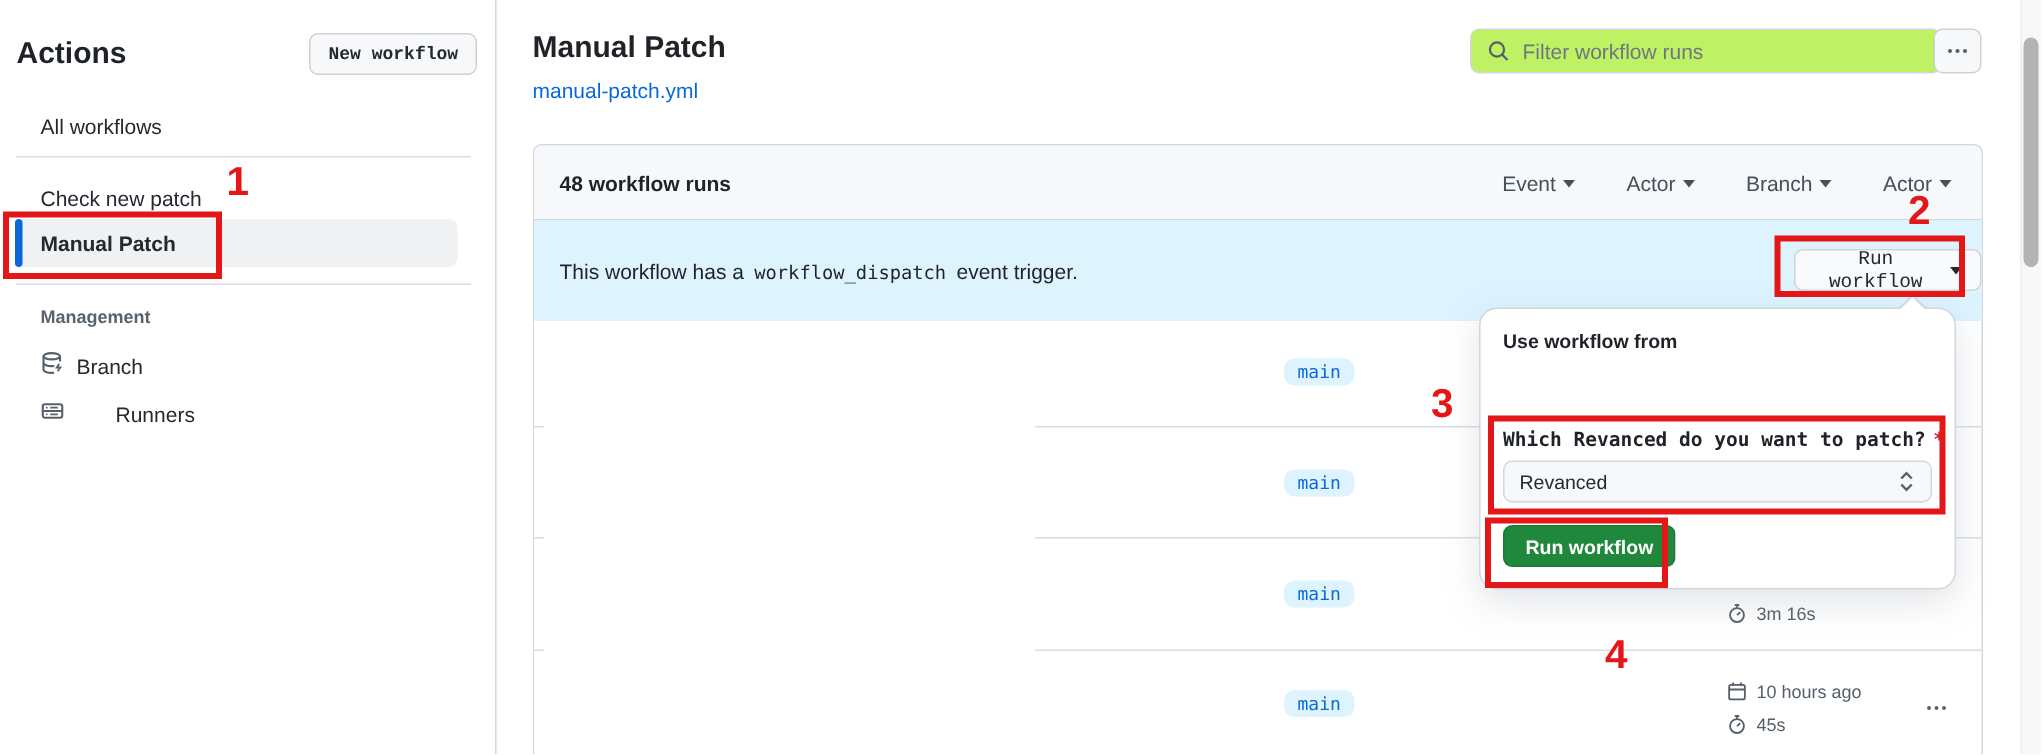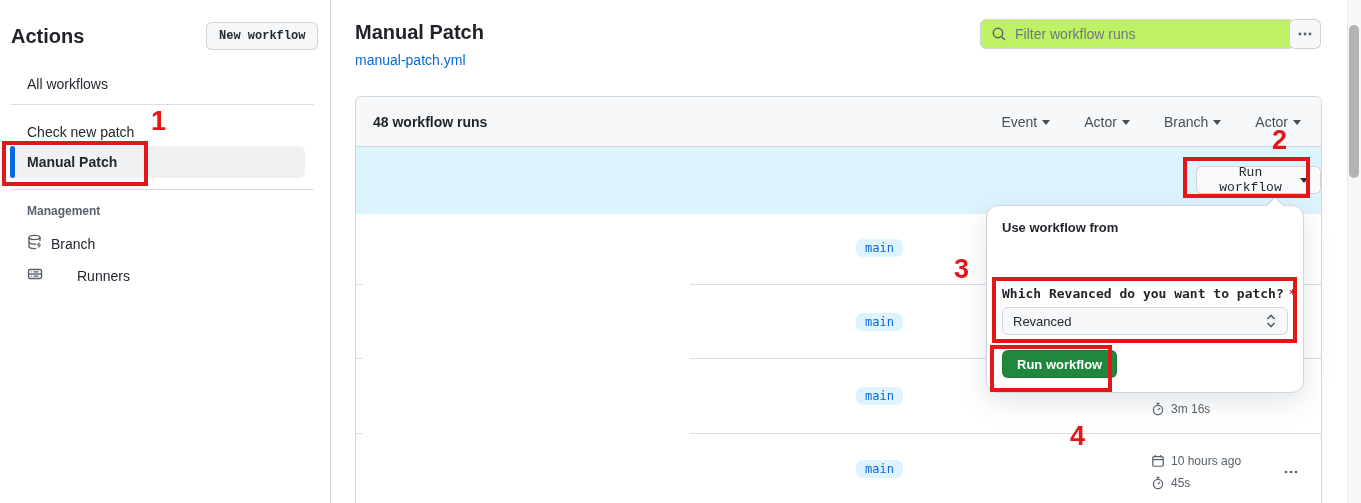--- a/index.html
+++ b/index.html
@@ -184,20 +184,25 @@
           <span class="caret-down"></span>
         </span>
         <span class="tbl-filter">
           <span>Actor</span>
           <span class="caret-down"></span>
         </span>
       </div>
     </div>
 
     <div class="banner">
+      <div class="banner-text">
+        <span>This workflow has a</span>
+        <span class="code">workflow_dispatch</span>
+        <span>event trigger.</span>
+      </div>
       <button class="btn run-wf-dropdown">
         <span>Run workflow</span>
         <span class="caret-down"></span>
       </button>
     </div>
 
     <div class="run-row first" style="top:117px; height:70px;">
       <span class="branch-badge" style="top:25px;">main</span>
     </div>
     <div class="run-row" style="top:187px; height:74px;">

